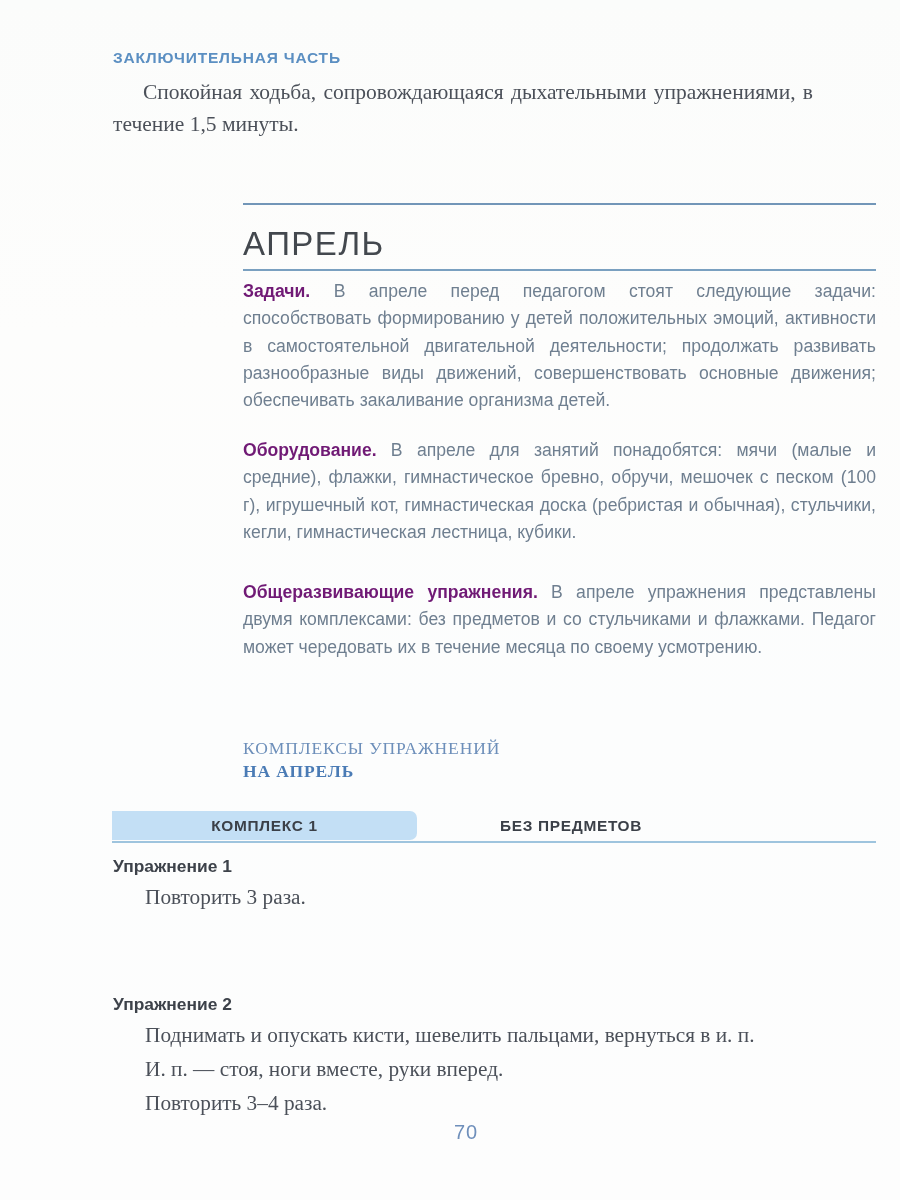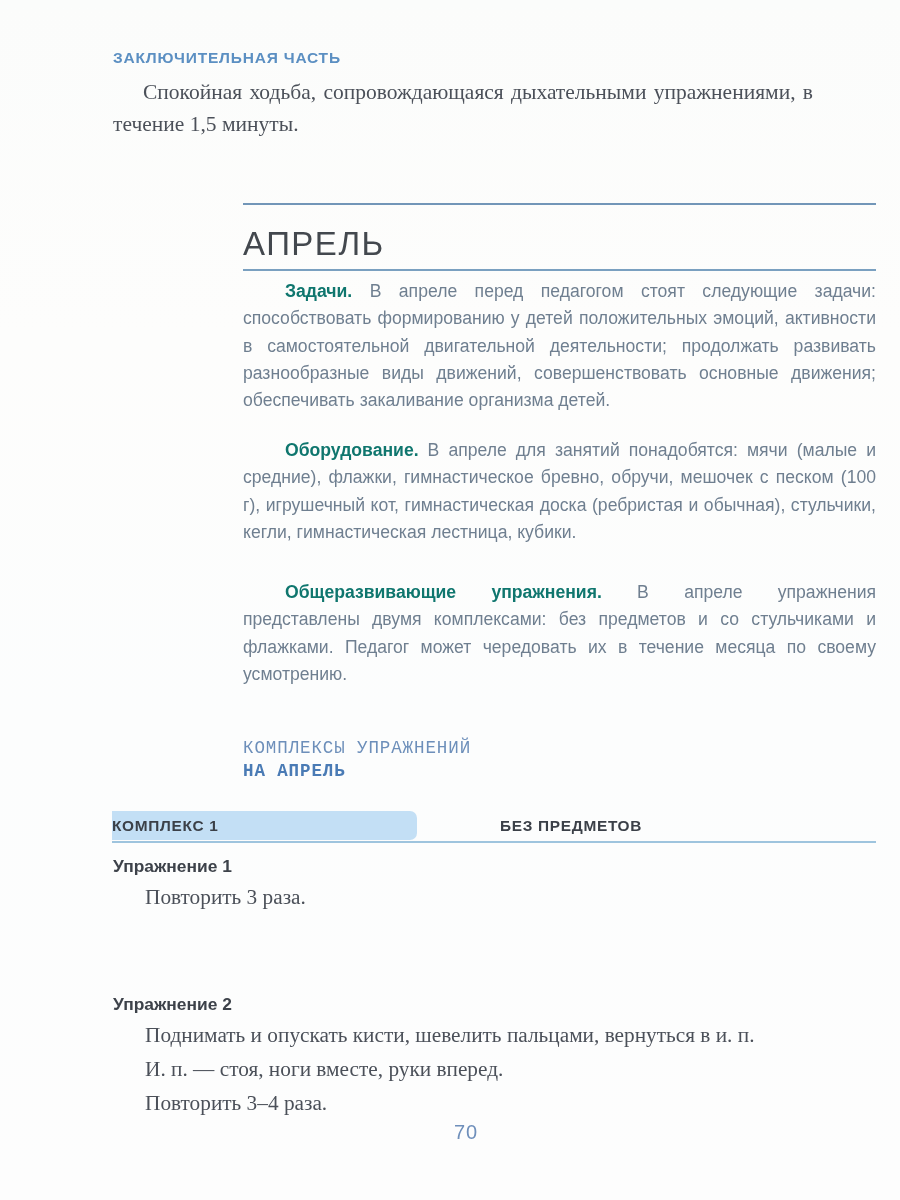--- a/index.html
+++ b/index.html
@@ -85,33 +85,32 @@
     width: 633px;
     font-family: "Liberation Sans", sans-serif;
     font-size: 17.6px;
     line-height: 27.3px;
     color: #6f7f90;
     text-align: justify;
     text-justify: inter-word;
   }
   .blue-par .lead {
     font-weight: 700;
-    color: #0f766e;
-    margin-left: 42px;
+    color: #701a75;
   }
   #par-tasks { top: 278px; }
   #par-equipment { top: 437px; }
   #par-exercises { top: 579px; }
 
   
   .complex-heading {
     position: absolute;
     left: 243px;
     top: 737px;
-    font-family: Liberation Mono, monospace;
+    font-family: Liberation Serif, serif;
     font-size: 17.5px;
     letter-spacing: 0.9px;
     color: #6d8fba;
     line-height: 23px;
   }
   .complex-heading .l1 { font-weight: 400; display: block; }
   .complex-heading .l2 { font-weight: 700; display: block; color: #4a7bb5; }
 
   
   .bar-row {
@@ -128,20 +127,21 @@
     height: 29px;
     background: #c3dff5;
     border-radius: 0 7px 7px 0;
   }
   .bar-chip-label {
     position: absolute;
     left: 0; top: 0;
     width: 305px;
     height: 29px;
     line-height: 29px;
+    text-align: center;
     font-family: "Liberation Sans", sans-serif;
     font-size: 15.4px;
     font-weight: 700;
     letter-spacing: 0.7px;
     color: #3b4048;
   }
   .bar-right-label {
     position: absolute;
     left: 388px;
     top: 0;

